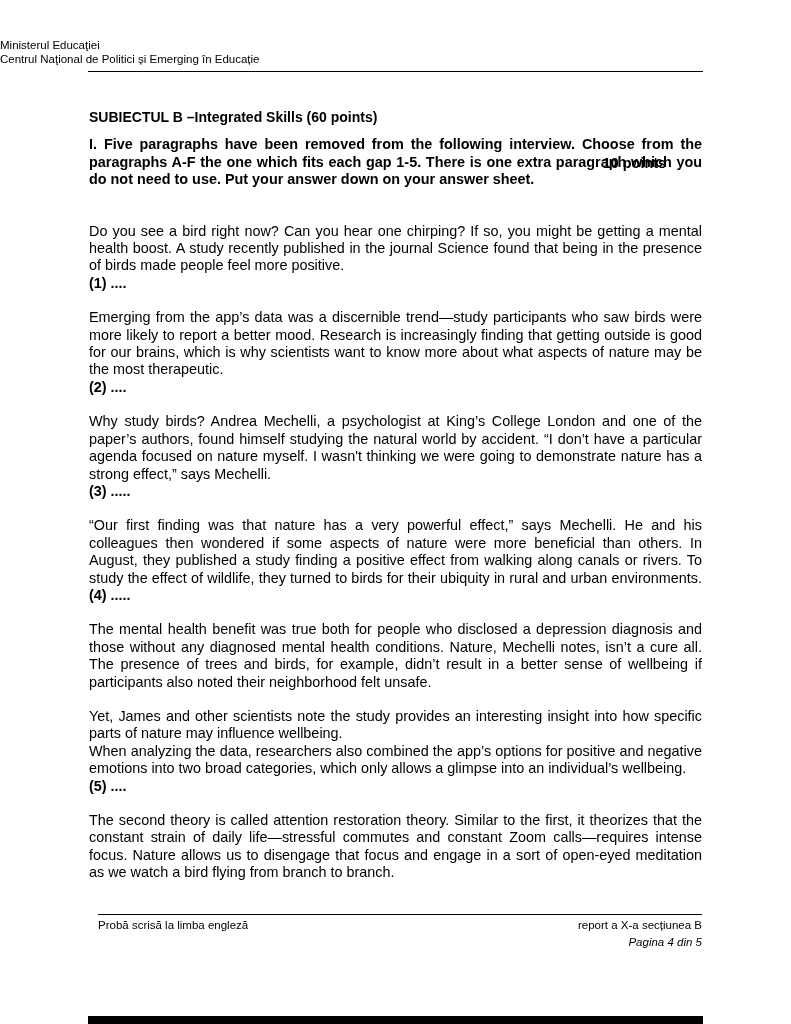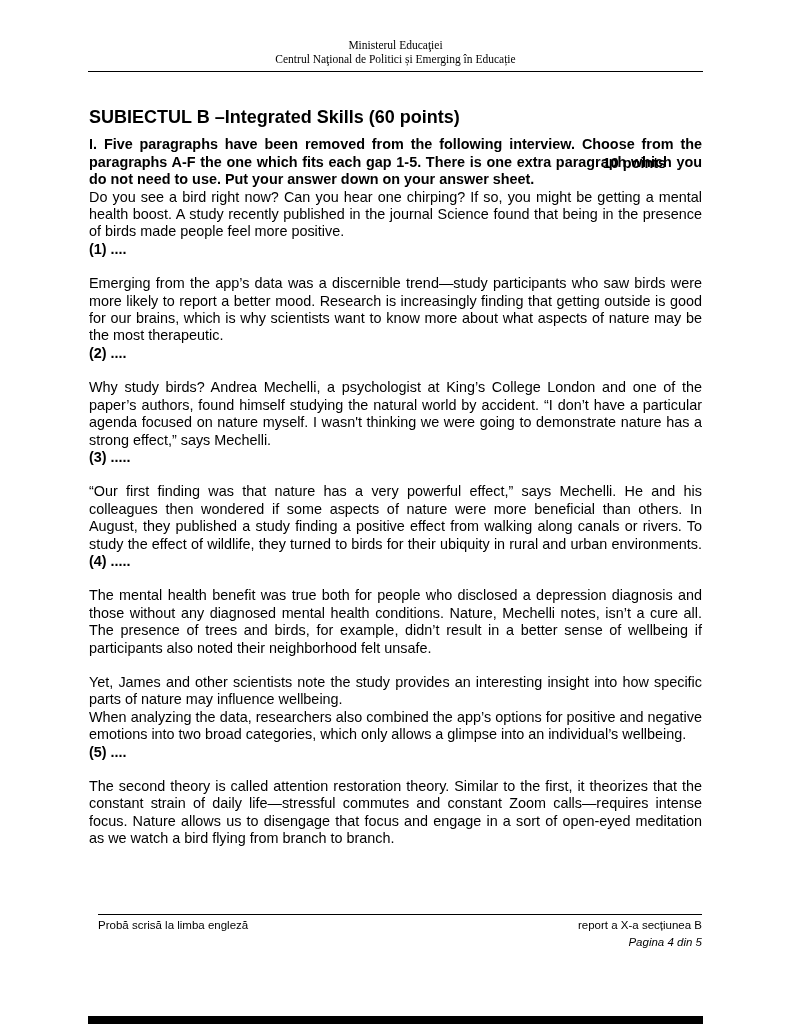--- a/index.html
+++ b/index.html
@@ -8,56 +8,54 @@
     width: 791px;
     height: 1024px;
     position: relative;
     background: #ffffff;
     color: #000000;
     font-family: "Liberation Sans", sans-serif;
     overflow: hidden;
   }
   
   .doc-header {
-    text-align: center;
     padding-top: 39px;
     font-size: 11.5px;
     line-height: 13.5px;
-    font-family: Liberation Serif, serif;
   }
   .header-rule {
     border: none;
     border-top: 1.3px solid #000000;
     margin: 5px 88px 0 88px;
   }
   
   .content {
     padding: 0 89px;
     font-size: 14.4px;
     line-height: 17.4px;
   }
   .subject-title {
     margin-top: 37px;
-    font-size: 18px;
+    font-size: 14px;
     font-weight: bold;
   }
   .instruction {
     margin-top: 10px;
     font-weight: bold;
     text-align: justify;
     position: relative;
   }
   .points {
     position: absolute;
     right: 36px;
     bottom: 16px;
     font-weight: bold;
     white-space: nowrap;
   }
-  .body-text { }
+  .body-text { margin-top: 34px; }
   .par { margin-bottom: 17px; }
   .par p { text-align: justify; }
   .par p.gap-line { text-align: left; font-weight: bold; }
   .par p:empty { display: none; }
   .bold { font-weight: bold; }
   
   .doc-footer {
     position: absolute;
     left: 89px;
     right: 89px;

